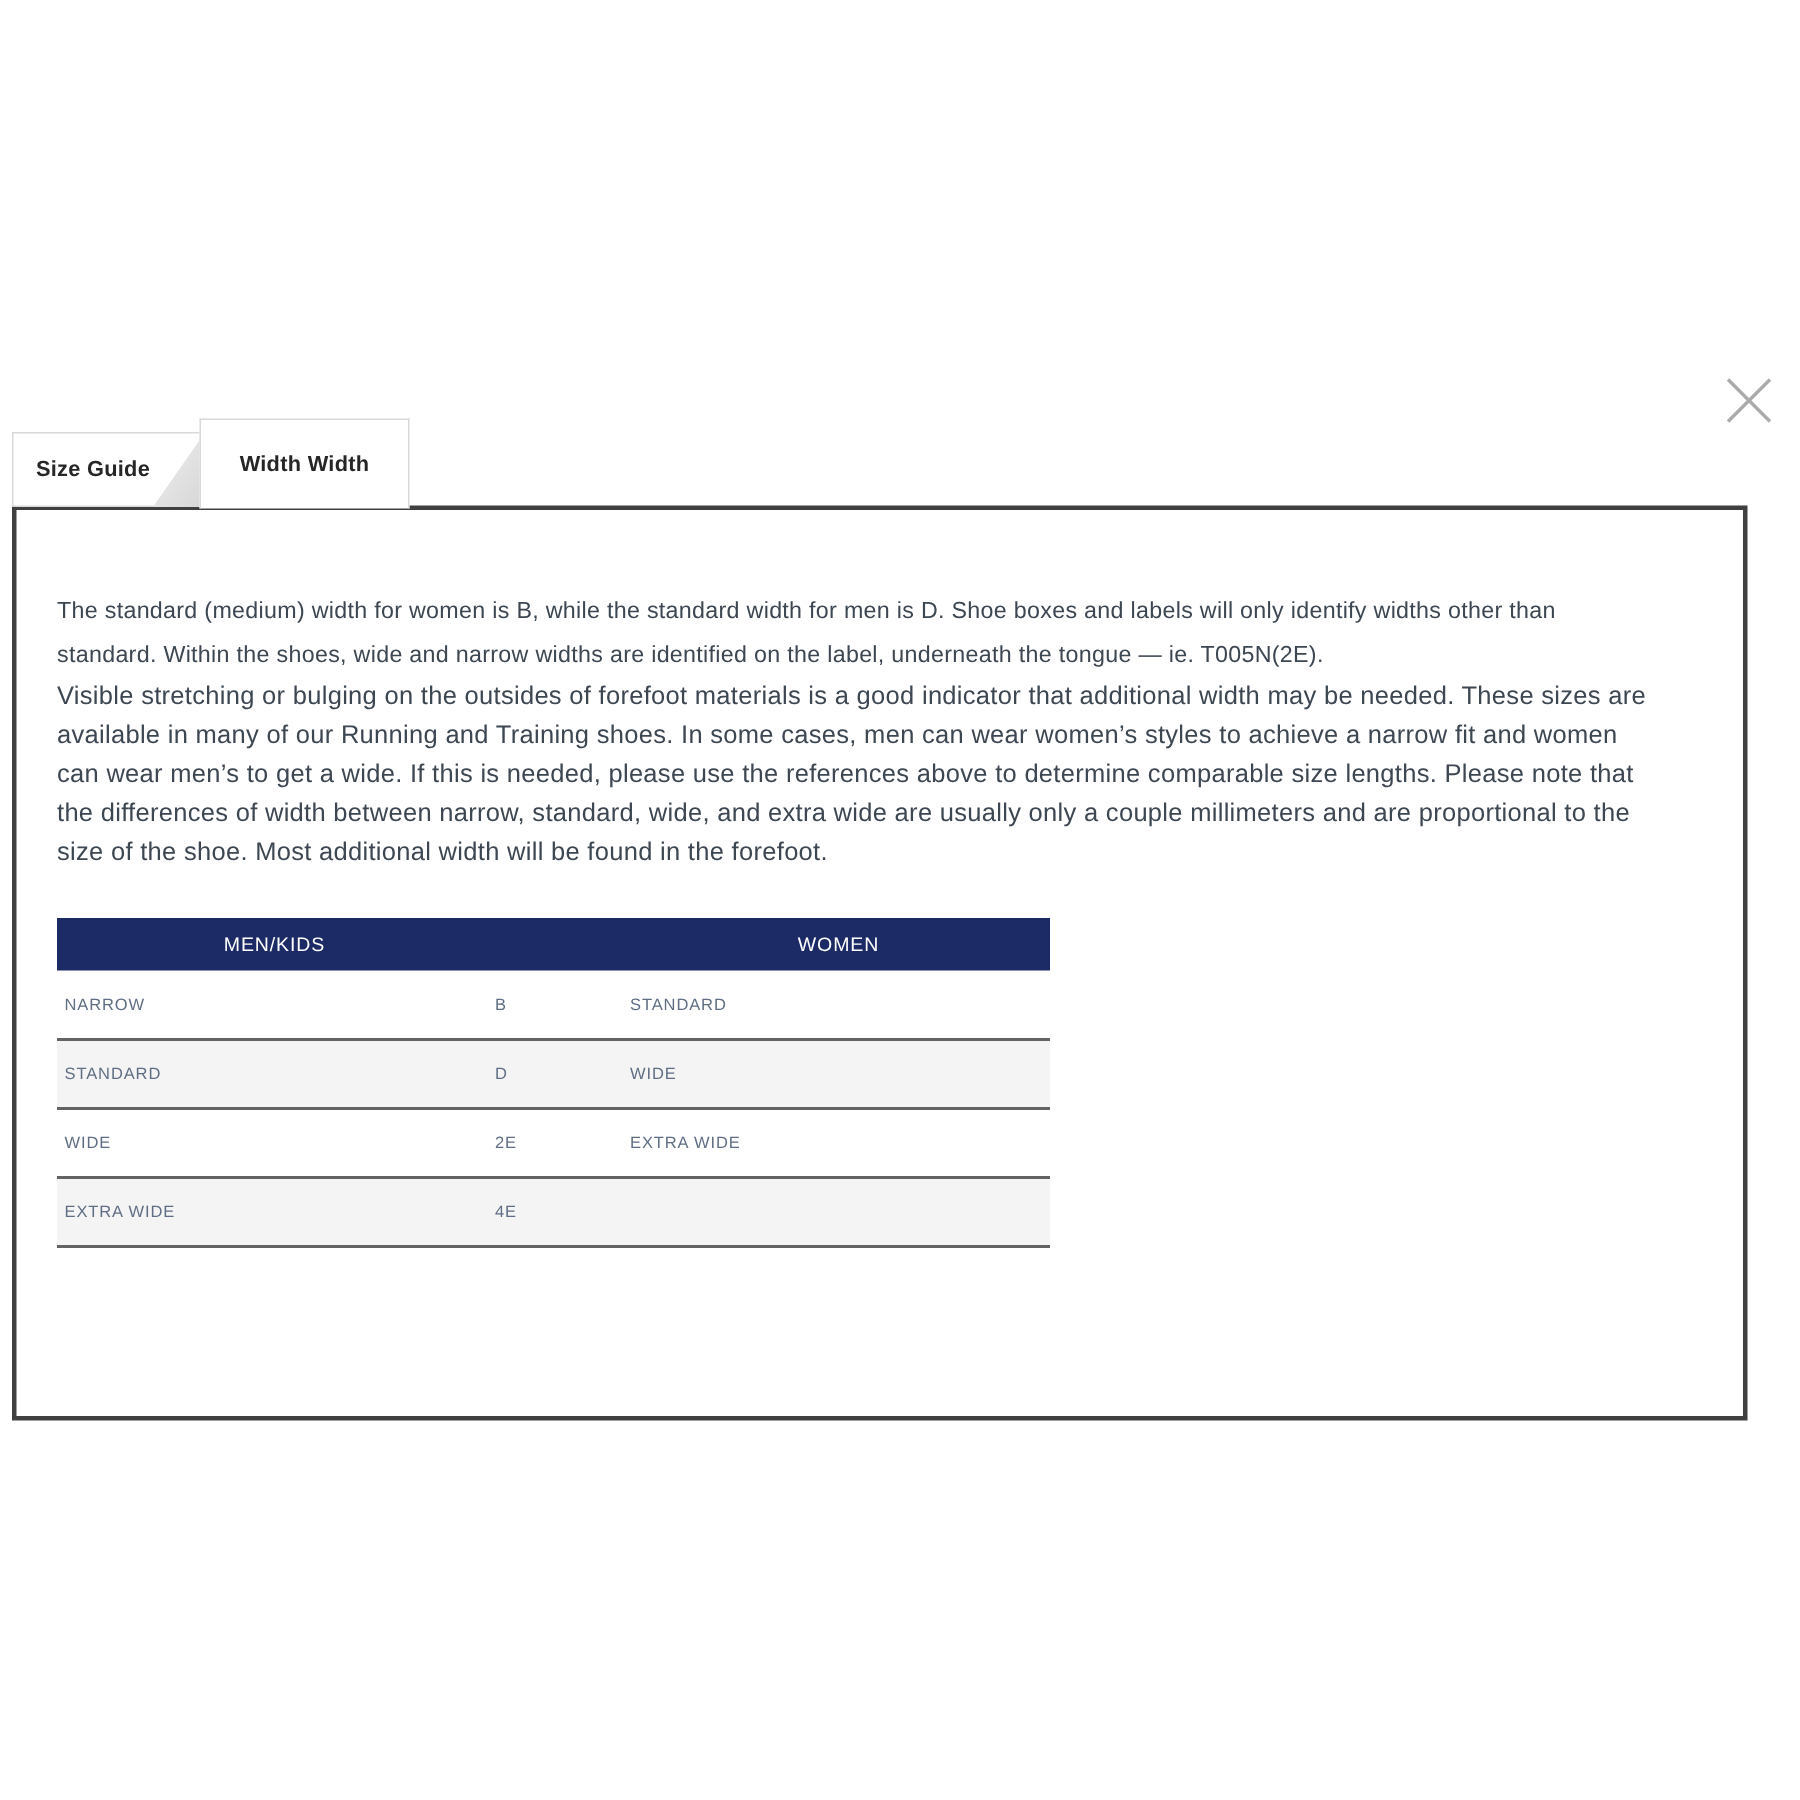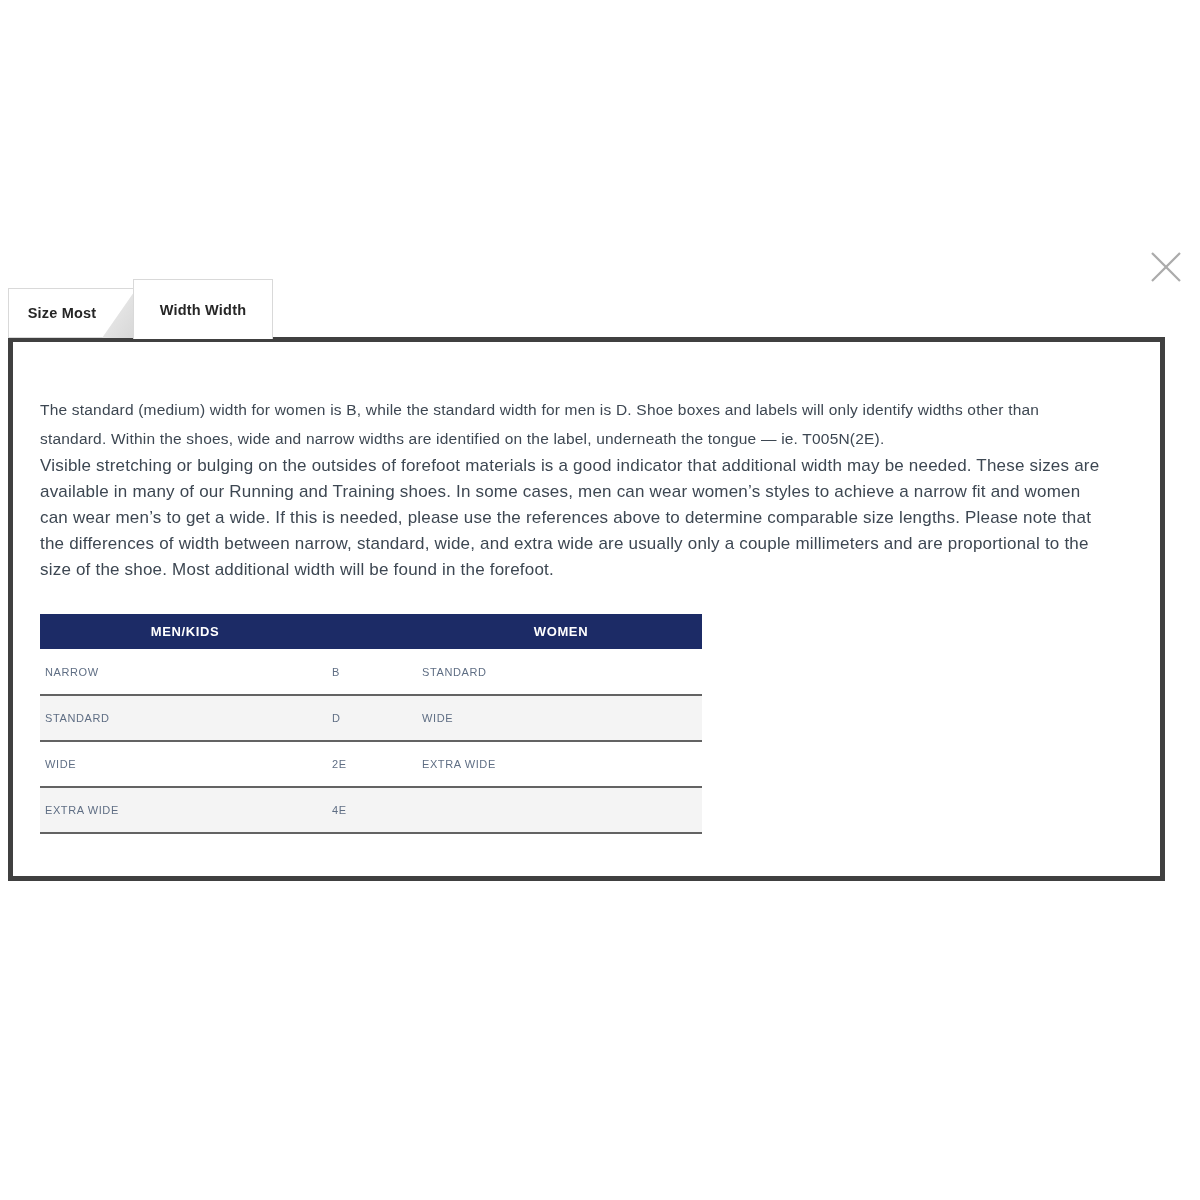--- a/index.html
+++ b/index.html
@@ -51,22 +51,22 @@
     left: 133px; top: 279px;
     width: 140px; height: 60px;
     border-bottom: none;
     z-index: 3;
   }
 
   
   .panel {
     position: absolute;
     left: 8px; top: 337px;
-    width: 1157px; height: 544px;
-    border: 5px solid #404040;
+    width: 1157px; height: 610px;
+    border: 3px solid #404040;
     background: #ffffff;
     z-index: 1;
   }
   .panel-inner {
     padding: 53px 55px 0 27px;
     color: #3d4752;
   }
   .intro {
     font-size: 15.5px;
     line-height: 29px;
@@ -92,21 +92,21 @@
     border-collapse: collapse;
     table-layout: fixed;
   }
   .width-table col.c1 { width: 290px; }
   .width-table col.c2 { width: 90px; }
   .width-table col.c3 { width: 282px; }
   .width-table thead th {
     background: #1c2b66;
     color: #ffffff;
     font-size: 13px;
-    font-weight: bold;
+    font-weight: normal;
     letter-spacing: 0.6px;
     height: 35px;
     text-align: center;
   }
   .width-table tbody tr {
     height: 46px;
     border-bottom: 2px solid #636363;
   }
   .width-table tbody tr.shaded { background: #f4f4f4; }
   .width-table td {
@@ -125,21 +125,21 @@
 <button class="close-btn" aria-label="Close">
   <span style="display:inline-flex;">
     <svg width="40" height="40" viewBox="0 0 40 40">
       <line x1="6" y1="6" x2="34" y2="34" stroke="#ababab" stroke-width="2.2"></line>
       <line x1="34" y1="6" x2="6" y2="34" stroke="#ababab" stroke-width="2.2"></line>
     </svg>
   </span>
 </button>
 
 <div class="tab tab-size">
-  <span>Size Most</span>
+  <span>Size Guide</span>
   <span class="tab-fold"></span>
 </div>
 <div class="tab tab-width">
   <span>Width Width</span>
 </div>
 
 <div class="panel">
   <div class="panel-inner">
     <p class="intro">The standard (medium) width for women is B, while the standard width for men is D. Shoe boxes and labels will only identify widths other than standard. Within the shoes, wide and narrow widths are identified on the label, underneath the tongue — ie. T005N(2E).</p>
 

